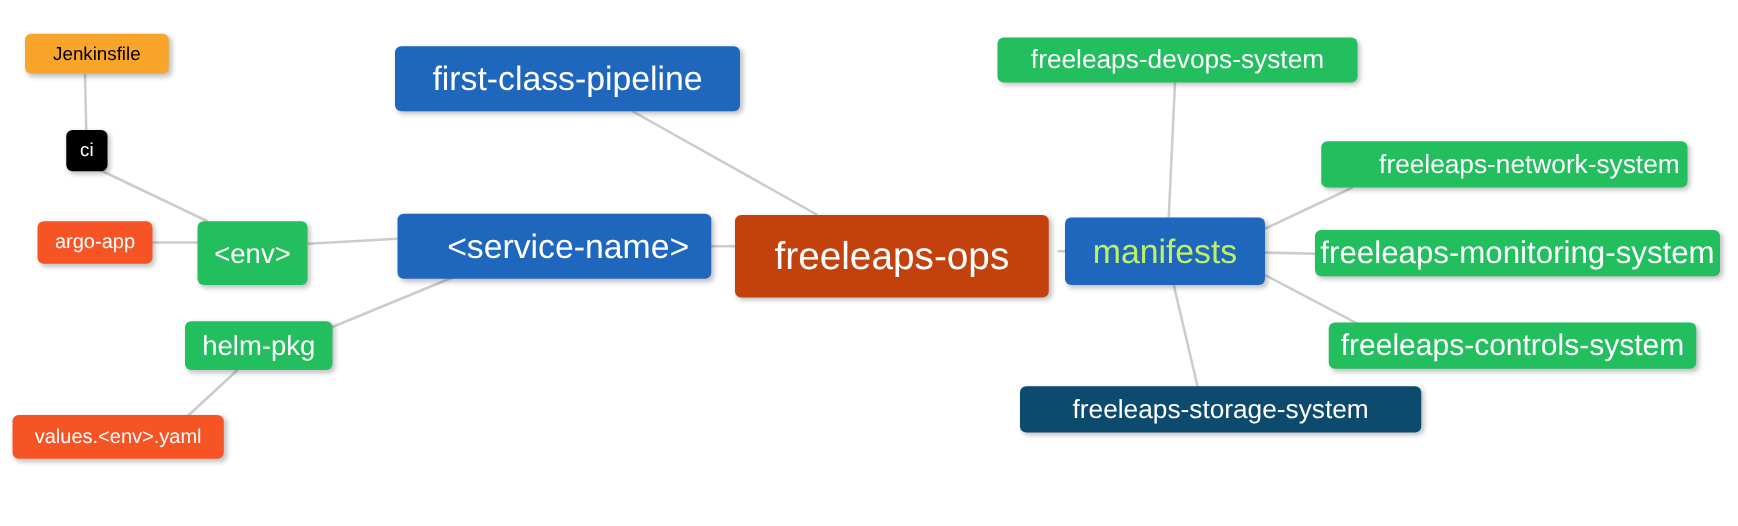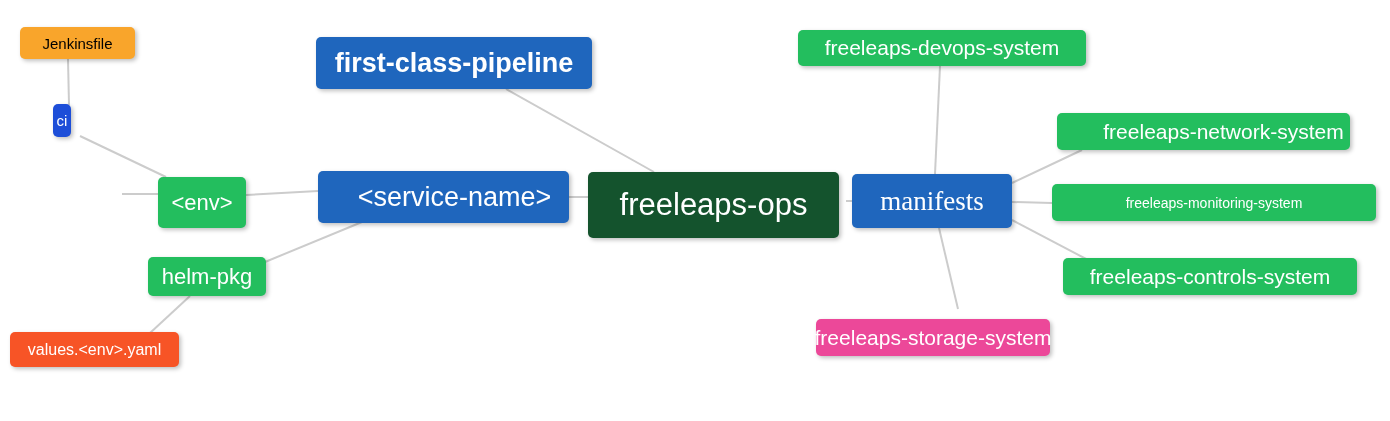--- a/index.html
+++ b/index.html
@@ -37,26 +37,27 @@
       <line x1="506" y1="89" x2="654" y2="172" stroke="#cccccc" stroke-width="2"></line>
       <line x1="569" y1="197" x2="588" y2="197" stroke="#cccccc" stroke-width="2"></line>
       <line x1="846" y1="201" x2="852" y2="201" stroke="#cccccc" stroke-width="2"></line>
       <line x1="935" y1="174" x2="940" y2="66" stroke="#cccccc" stroke-width="2"></line>
       <line x1="1012" y1="183" x2="1082" y2="150" stroke="#cccccc" stroke-width="2"></line>
       <line x1="1012" y1="202" x2="1052" y2="203" stroke="#cccccc" stroke-width="2"></line>
       <line x1="1012" y1="220" x2="1090" y2="261" stroke="#cccccc" stroke-width="2"></line>
       <line x1="939" y1="228" x2="958" y2="309" stroke="#cccccc" stroke-width="2"></line>
     </svg>
 <div class="node" style="left: 20px; top: 27px; width: 115px; height: 32px; font-size: 15px; background: rgb(249, 165, 43); color: #000000;">Jenkinsfile</div>
-    <div class="node" style="left: 53px; top: 104px; width: 18px; height: 33px; font-size: 15px; background: #1d4ed8; color: rgb(255, 255, 255);">ci</div>
+    <div class="node" style="left: 53px; top: 104px; width: 33px; height: 33px; font-size: 15px; background: #000000; color: rgb(255, 255, 255);">ci</div>
+    <div class="node" style="left: 30px; top: 177px; width: 92px; height: 34px; font-size: 16px; background: rgb(247, 84, 38); color: rgb(255, 255, 255);">argo-app</div>
     <div class="node" style="left: 158px; top: 177px; width: 88px; height: 51px; font-size: 22px; background: rgb(35, 190, 94); color: rgb(255, 255, 255);">&lt;env&gt;</div>
     <div class="node" style="left: 148px; top: 257px; width: 118px; height: 39px; font-size: 22px; background: rgb(35, 190, 94); color: rgb(255, 255, 255);">helm-pkg</div>
     <div class="node" style="left: 10px; top: 332px; width: 169px; height: 35px; font-size: 16px; background: rgb(247, 84, 38); color: rgb(255, 255, 255);">values.&lt;env&gt;.yaml</div>
-    <div class="node" style="left: 316px; top: 37px; width: 276px; height: 52px; font-size: 27px; background: rgb(31, 102, 189); color: rgb(255, 255, 255); font-weight: bold;">first-class-pipeline</div>
+    <div class="node" style="left: 316px; top: 37px; width: 276px; height: 52px; font-size: 27px; background: rgb(31, 102, 189); color: rgb(255, 255, 255);">first-class-pipeline</div>
     <div class="node" style="left: 318px; top: 171px; width: 251px; height: 52px; font-size: 27px; background: rgb(31, 102, 189); color: rgb(255, 255, 255); padding-left: 22px;">&lt;service-name&gt;</div>
-    <div class="node" style="left: 588px; top: 172px; width: 251px; height: 66px; font-size: 31px; background: #14532d; color: rgb(255, 255, 255);">freeleaps-ops</div>
-    <div class="node" style="left: 852px; top: 174px; width: 160px; height: 54px; font-size: 27px; background: rgb(31, 102, 189); color: #ffffff; font-family: Liberation Serif, serif;">manifests</div>
+    <div class="node" style="left: 588px; top: 172px; width: 251px; height: 66px; font-size: 31px; background: #c2410c; color: rgb(255, 255, 255);">freeleaps-ops</div>
+    <div class="node" style="left: 852px; top: 174px; width: 160px; height: 54px; font-size: 27px; background: rgb(31, 102, 189); color: #bef264;">manifests</div>
     <div class="node" style="left: 798px; top: 30px; width: 288px; height: 36px; font-size: 21px; background: rgb(35, 190, 94); color: rgb(255, 255, 255);">freeleaps-devops-system</div>
     <div class="node" style="left: 1057px; top: 113px; width: 293px; height: 37px; font-size: 21px; background: rgb(35, 190, 94); color: rgb(255, 255, 255); padding-left: 40px;">freeleaps-network-system</div>
-    <div class="node" style="left: 1052px; top: 184px; width: 324px; height: 37px; font-size: 14px; background: rgb(35, 190, 94); color: rgb(255, 255, 255);">freeleaps-monitoring-system</div>
-    <div class="node" style="left: 1063px; top: 258px; width: 294px; height: 37px; font-size: 21px; background: rgb(35, 190, 94); color: rgb(255, 255, 255);">freeleaps-controls-system</div>
-    <div class="node" style="left: 816px; top: 309px; width: 234px; height: 37px; font-size: 21px; background: #ec4899; color: rgb(255, 255, 255); margin-top: 10px;">freeleaps-storage-system</div>
+    <div class="node" style="left: 1052px; top: 184px; width: 324px; height: 37px; font-size: 25px; background: rgb(35, 190, 94); color: rgb(255, 255, 255);">freeleaps-monitoring-system</div>
+    <div class="node" style="left: 1063px; top: 258px; width: 294px; height: 37px; font-size: 24px; background: rgb(35, 190, 94); color: rgb(255, 255, 255);">freeleaps-controls-system</div>
+    <div class="node" style="left: 816px; top: 309px; width: 321px; height: 37px; font-size: 21px; background: #0c4a6e; color: rgb(255, 255, 255);">freeleaps-storage-system</div>
   </div>
 
 </body></html>

